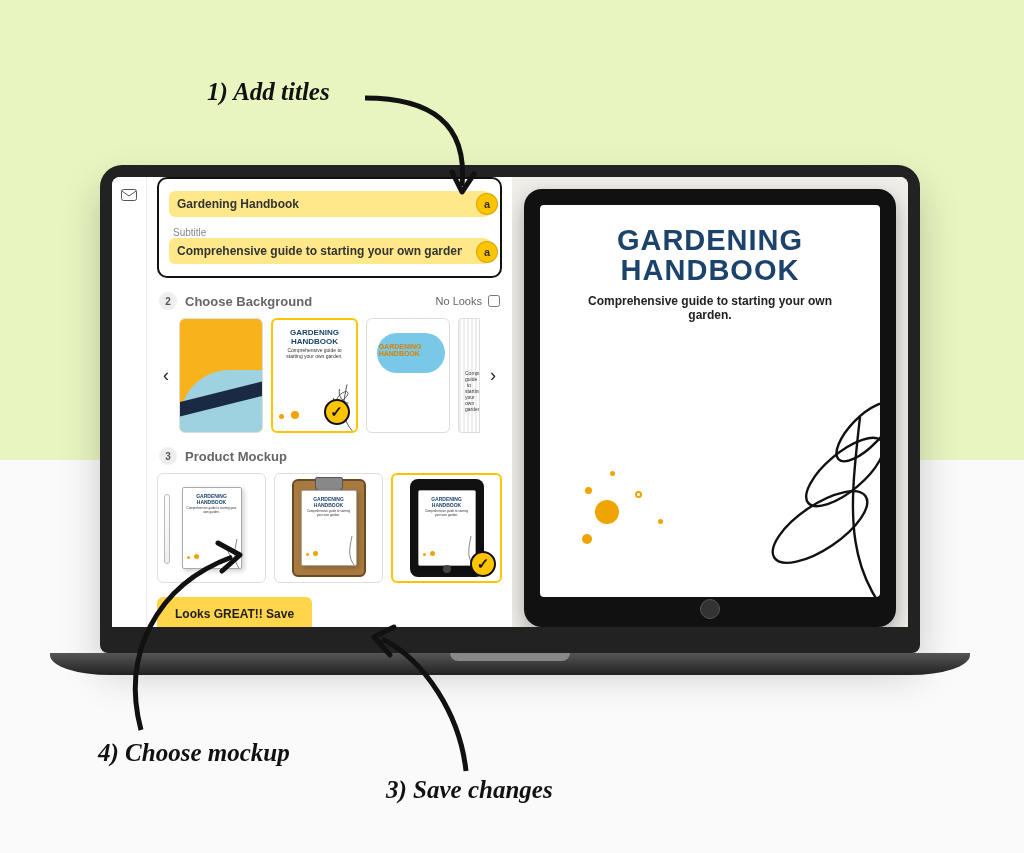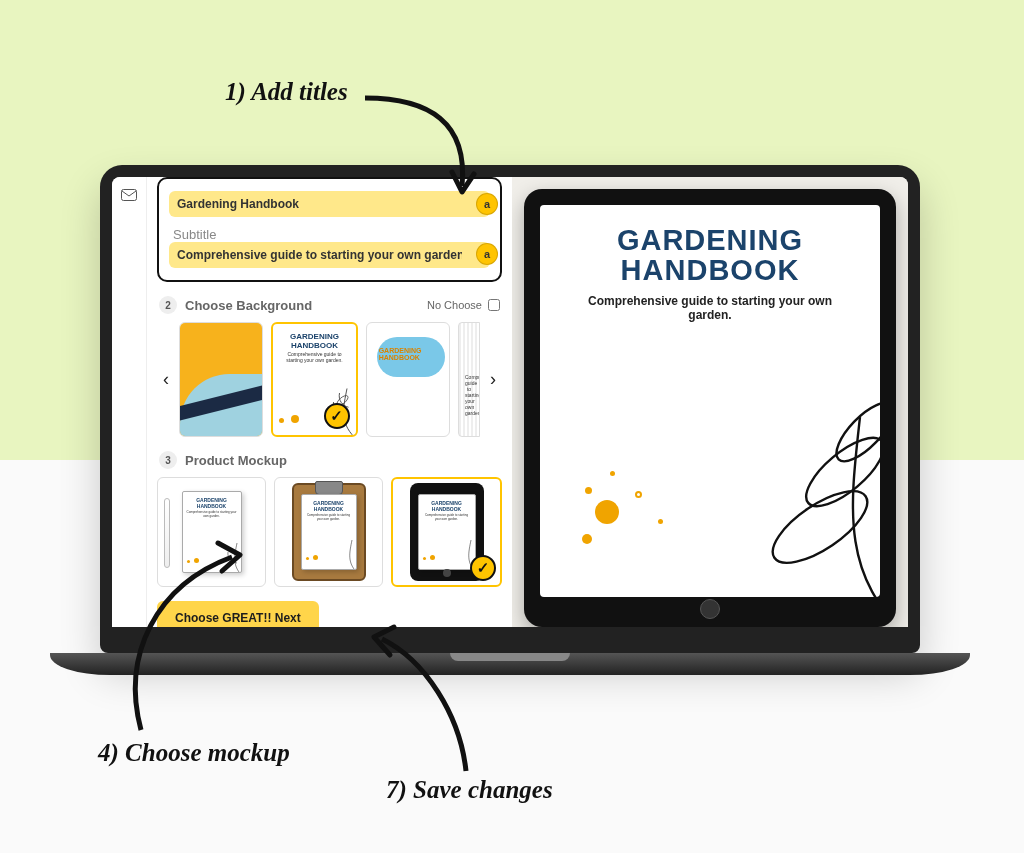--- a/index.html
+++ b/index.html
@@ -78,21 +78,21 @@
     width:100%;
     border:none;
     background:#ffe88a;
     border-radius:6px;
     padding:6px 28px 6px 8px;
     font-size:12px;
     font-weight:700;
     color:#333;
   }
   .field .tiny-label{
-    font-size:13px;
+    font-size:10px;
     color:#888;
     padding-left:4px;
   }
   .ai-badge{
     position:absolute;
     right:-8px;
     top:50%;
     transform:translateY(-50%);
     width:22px;height:22px;border-radius:50%;
     background:#ffc400;
@@ -290,23 +290,23 @@
   }
   svg.arrow{position:absolute;z-index:3;overflow:visible;}
 
 </style>
 </head>
 <body>
 
 <div class="bg-top"></div>
 <div class="bg-bottom"></div>
 
-<div class="anno" style="left:225px;top:78px;">1) Add titles</div>
+<div class="anno" style="left:207px;top:78px;">1) Add titles</div>
 <div class="anno" style="left:98px;top:739px;">4) Choose mockup</div>
-<div class="anno" style="left:386px;top:776px;">7) Save changes</div>
+<div class="anno" style="left:386px;top:776px;">3) Save changes</div>
 
 <svg class="arrow" style="left:360px;top:88px;width:122px;height:116px;">
   <path d="M5 10 C 70 10, 108 35, 102 98" fill="none" stroke="#111" stroke-width="5"></path>
   <path d="M92 84 L102 104 L114 86" fill="none" stroke="#111" stroke-width="5" stroke-linejoin="round" stroke-linecap="round"></path>
 </svg>
 <svg class="arrow" style="left:126px;top:535px;width:130px;height:200px;">
   <path d="M15 195 C -5 120, 30 50, 106 22" fill="none" stroke="#111" stroke-width="5"></path>
   <path d="M92 8 L114 20 L96 36" fill="none" stroke="#111" stroke-width="5" stroke-linejoin="round" stroke-linecap="round"></path>
 </svg>
 <svg class="arrow" style="left:370px;top:625px;width:110px;height:150px;">
@@ -336,21 +336,21 @@
             <div class="tiny-label">Subtitle</div>
             <input value="Comprehensive guide to starting your own garden" style="">
             <div class="ai-badge" style="top:calc(50% + 6px);">a</div>
           </div>
         </div>
 
         <div class="sec-head">
           <div class="step-num">2</div>
           <span>Choose Background</span>
           <div class="right">
-            <span>No Choose</span>
+            <span>No Looks</span>
             <input type="checkbox" style="">
           </div>
         </div>
 
         <div class="carousel">
           <div class="chev">‹</div>
           <div class="covers">
             <div class="cover">
               <div class="cov1-bg"></div>
                 <div class="cov1-wave"></div>
@@ -417,21 +417,21 @@
                 <svg class="leaf" viewBox="0 0 80 80">
                     <path d="M70 75 C 50 55,55 35,60 10" fill="none" stroke="#111"></path>
                   </svg>
                 <div class="dots"><span class="dot" style="width:3px;height:3px;"></span> <span class="dot" style="width:5px;height:5px;"></span></div>
               </div>
             </div>
             <div class="check-badge" style="bottom:4px;right:4px;">✓</div>
           </div>
         </div>
 
-        <button class="next-btn">Choose GREAT!! Next</button>
+        <button class="next-btn">Looks GREAT!! Save</button>
       </div>
 
       <div class="right-pane">
         <div class="ipad">
           <div class="ipad-screen">
             <div class="big-title">GARDENING HANDBOOK</div>
             <div class="big-sub">Comprehensive guide to starting your own garden.</div>
             <svg class="big-leaf" viewBox="0 0 260 260">
               <path d="M250 260 C 180 200,190 130,200 40" fill="none" stroke="#111" stroke-width="2.4"></path>
               <ellipse cx="160" cy="150" rx="55" ry="22" transform="rotate(-34 160 150)" fill="none" stroke="#111" stroke-width="2.4"></ellipse>

